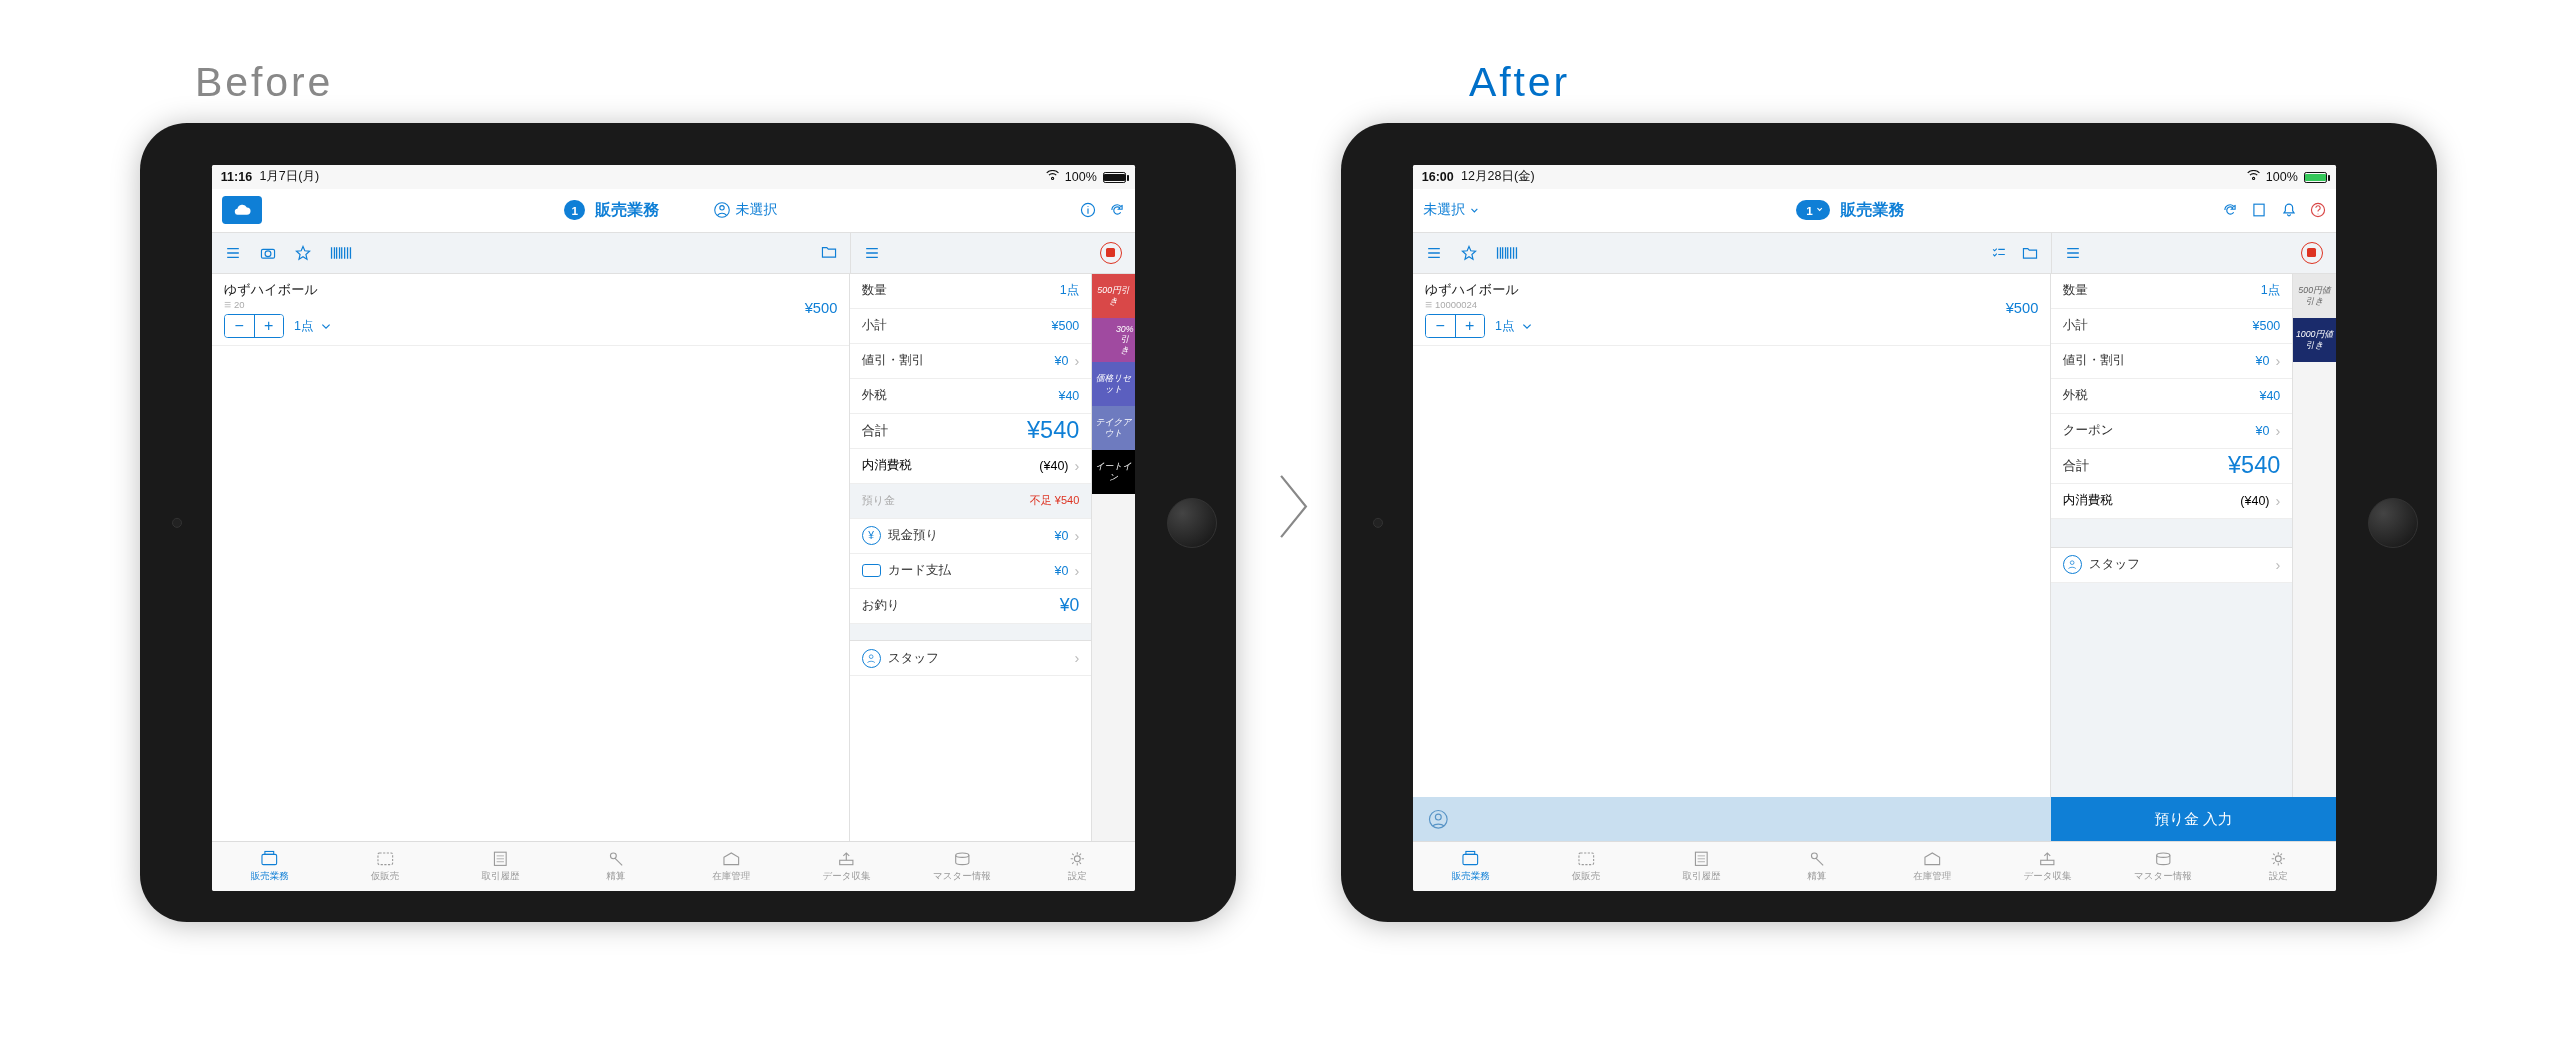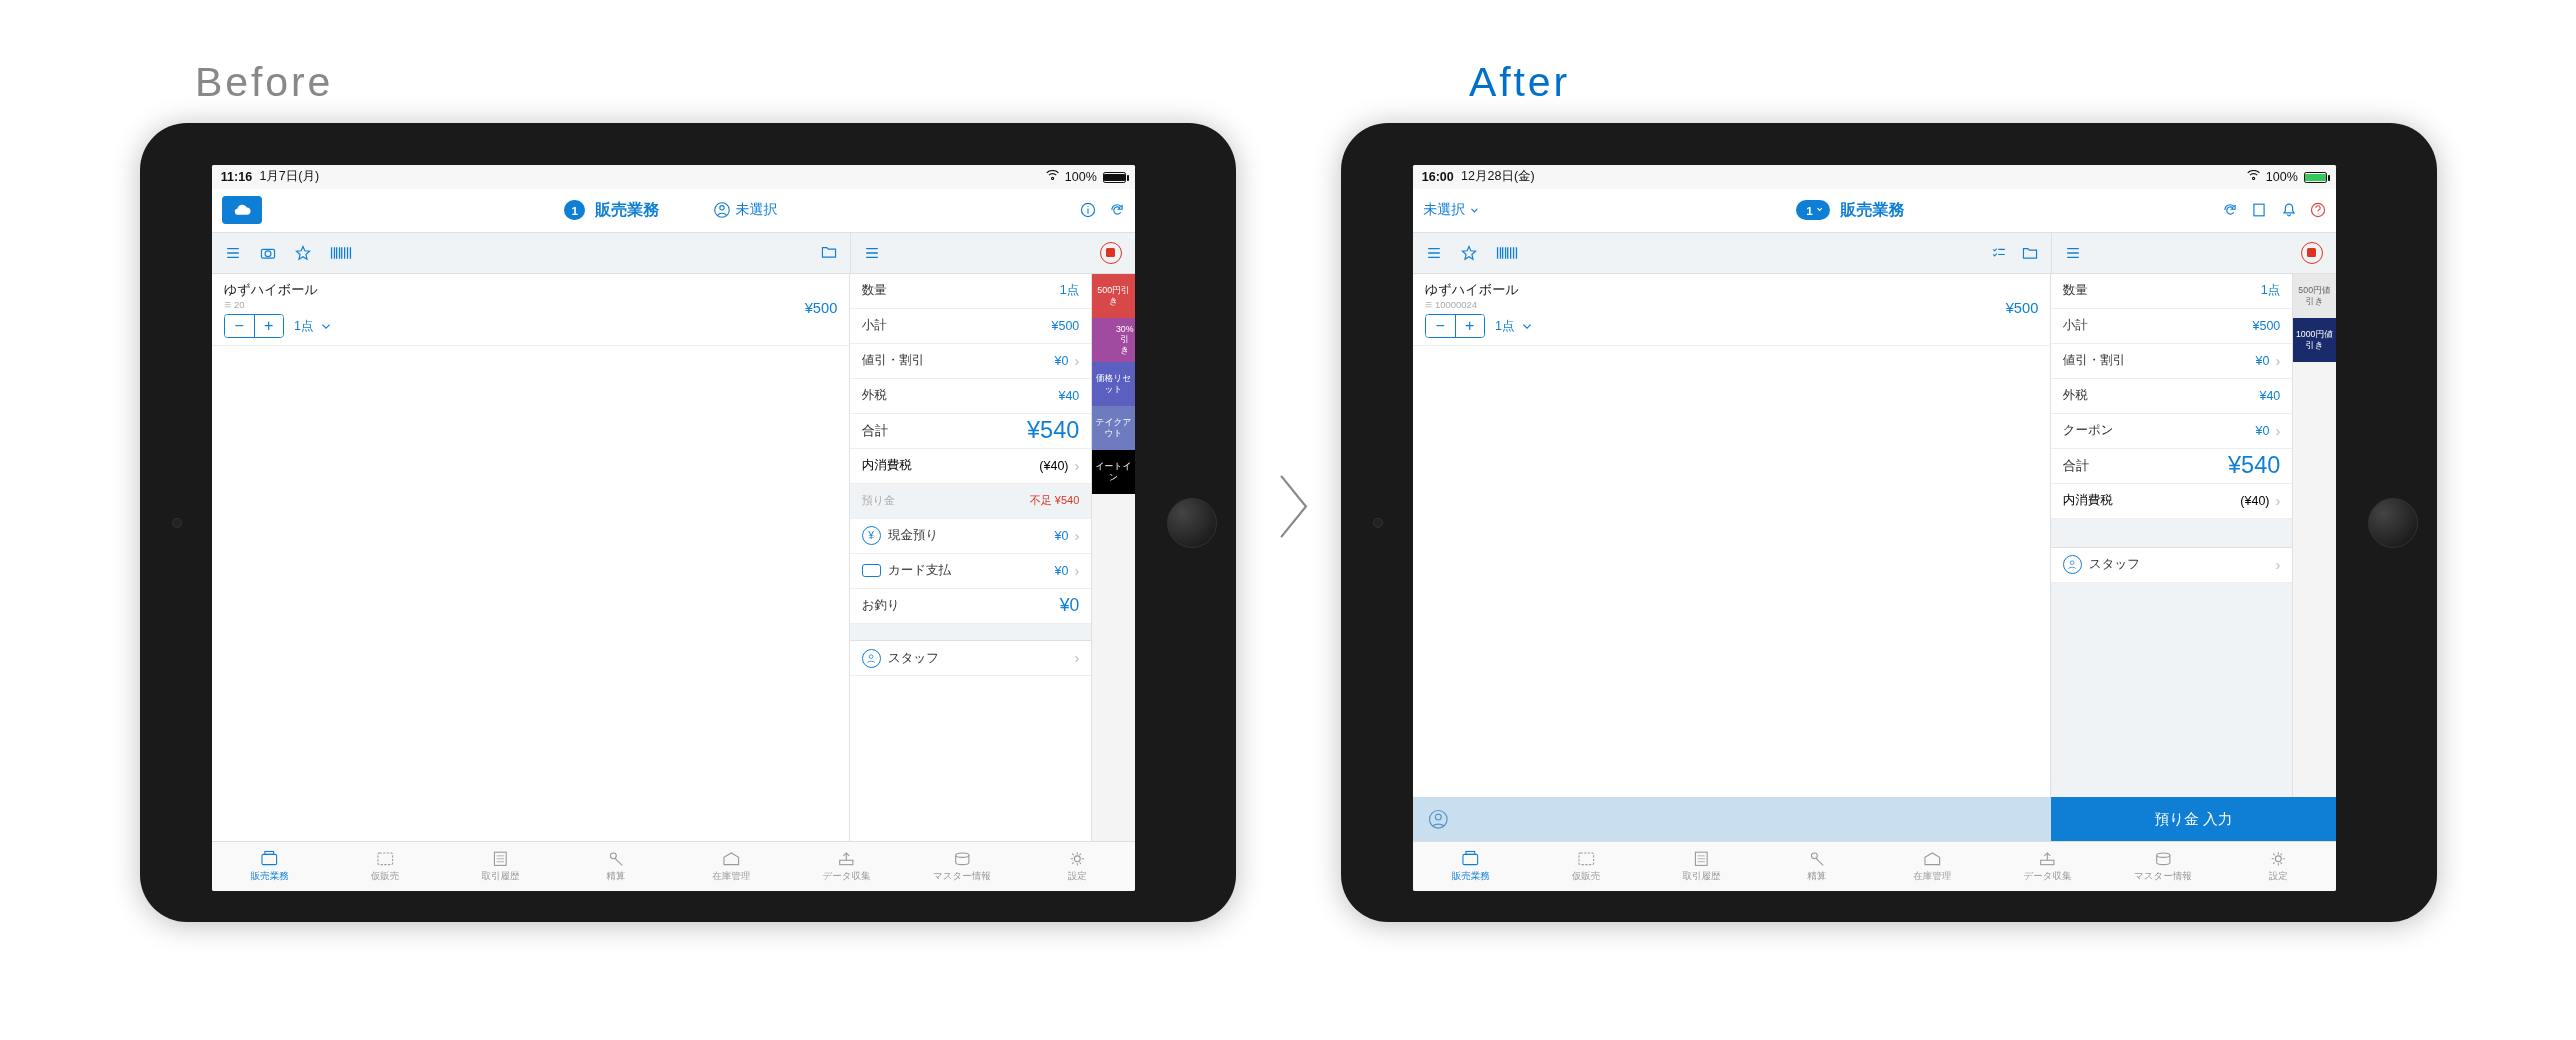--- a/index.html
+++ b/index.html
@@ -51,21 +51,21 @@
 .toolbar .tb-mid { flex: 1; }
 .toolbar .tb-folder { padding: 0 13.2px; color: #0f7fd6; }
 .toolbar .tb-right { width: 285px; border-left: 0.7px solid #e0e0e0; height: 100%; display: flex; align-items: center; justify-content: space-between; padding: 0 13.2px; color: #0f7fd6; }
 .toolbar .record-btn { width: 22px; height: 22px; border: 1.5px solid #d32; border-radius: 50%; display: flex; align-items: center; justify-content: center; }
 .toolbar .record-btn .dot { width: 8.8px; height: 8.8px; background: #d32; border-radius: 1.5px; }
 
 
 .body { flex: 1; display: flex; min-height: 0; }
 .col-items { flex: 1; display: flex; flex-direction: column; border-right: 0.7px solid #e0e0e0; background: #fff; }
 .col-summary { width: 242px; display: flex; flex-direction: column; border-right: 0.7px solid #e0e0e0; background: #fff; }
-.col-tags { width: 43px; display: flex; flex-direction: column; background: #f4f4f4; }
+.col-tags { width: 43px; display: flex; flex-direction: column; background: #f4f4f4; font-style: italic; }
 
 .item-row { padding: 7.3px 11.7px; border-bottom: 0.7px solid #eee; }
 .item-row .name { font-size: 13.2px; color: #222; }
 .item-row .code { font-size: 9.5px; color: #aaa; display: flex; align-items: center; gap: 2.9px; }
 .item-row .line2 { display: flex; align-items: center; margin-top: 4.4px; }
 .qty-stepper { display: flex; border: 1.1px solid #0f7fd6; border-radius: 3.7px; overflow: hidden; }
 .qty-stepper button { width: 29px; height: 22px; background: #fff; border: none; color: #0f7fd6; font-size: 16px; cursor: pointer; }
 .qty-stepper button + button { border-left: 1.1px solid #0f7fd6; }
 .qty-label { margin-left: 10.3px; color: #0f7fd6; font-size: 12.5px; }
 .item-row .price { margin-left: auto; color: #0f7fd6; font-size: 14.7px; align-self: flex-start; margin-top: -14.7px; }

